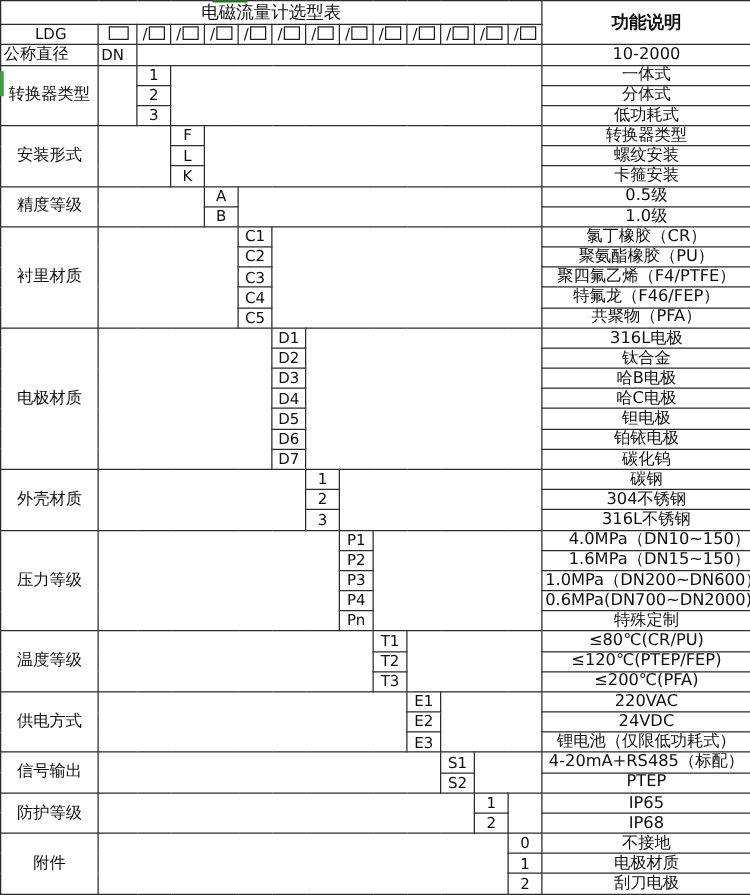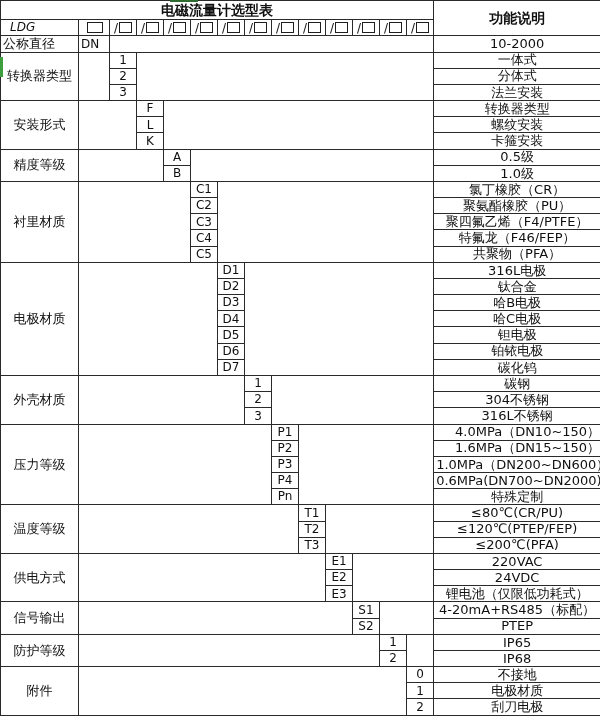--- a/index.html
+++ b/index.html
@@ -3,23 +3,23 @@
 <meta charset="utf-8">
 <style>
   html,body{margin:0;padding:0;background:#fff;}
   body{width:600px;height:716px;position:relative;font-family:"DejaVu Sans",sans-serif;}
   table{border-collapse:collapse;table-layout:fixed;width:600px;height:716px;background:#fff;
         border:1px solid #1e1e1e;}
   td{border:1px solid #2a2a2a;padding:0;text-align:center;font-size:13px;color:#101010;
      overflow:hidden;white-space:nowrap;line-height:1.05;}
   tr{height:16px;}
   tr.title-row{height:19px;}
-  td.title-cell{font-weight:bold;font-size:14px;}
+  td.title-cell{font-weight:normal;font-size:14px;}
   td.func-header{font-weight:bold;font-size:14px;margin-top:40px;}
-  td.model-cell{text-align:left;padding-left:9px;font-size:12px;font-style:italic;}
+  td.model-cell{text-align:left;padding-left:27px;font-size:12px;}
   td.code-cell{font-size:12px;}
   td.dn-cell{text-align:left;padding-left:2px;font-size:12px;}
   td.cat-cell{font-size:13px;}
   td.func-left{text-align:right;padding-left:2px;}
   .box{display:inline-block;width:13px;height:9px;border:1px solid #1e1e1e;
        vertical-align:middle;margin:0 0 2px 1px;}
   .slash{font-size:12px;vertical-align:middle;}
   .green-mark-left{position:absolute;left:0;top:57px;width:3px;height:20px;
                    background:#3d9e3d;z-index:5;}
   .green-mark-top{position:absolute;left:170px;top:0;width:28px;height:2px;
@@ -82,21 +82,21 @@
         <td class="code-cell">1</td>
         <td colspan="11" rowspan="3"></td>
         <td>一体式</td>
       </tr>
       <tr>
         <td class="code-cell">2</td>
         <td>分体式</td>
       </tr>
       <tr>
         <td class="code-cell">3</td>
-        <td>法兰安装</td>
+        <td>低功耗式</td>
       </tr>
       <tr>
         <td class="cat-cell" rowspan="3">安装形式</td>
         <td colspan="2" rowspan="3"></td>
         <td class="code-cell">F</td>
         <td colspan="10" rowspan="3"></td>
         <td>转换器类型</td>
       </tr>
       <tr>
         <td class="code-cell">L</td>

